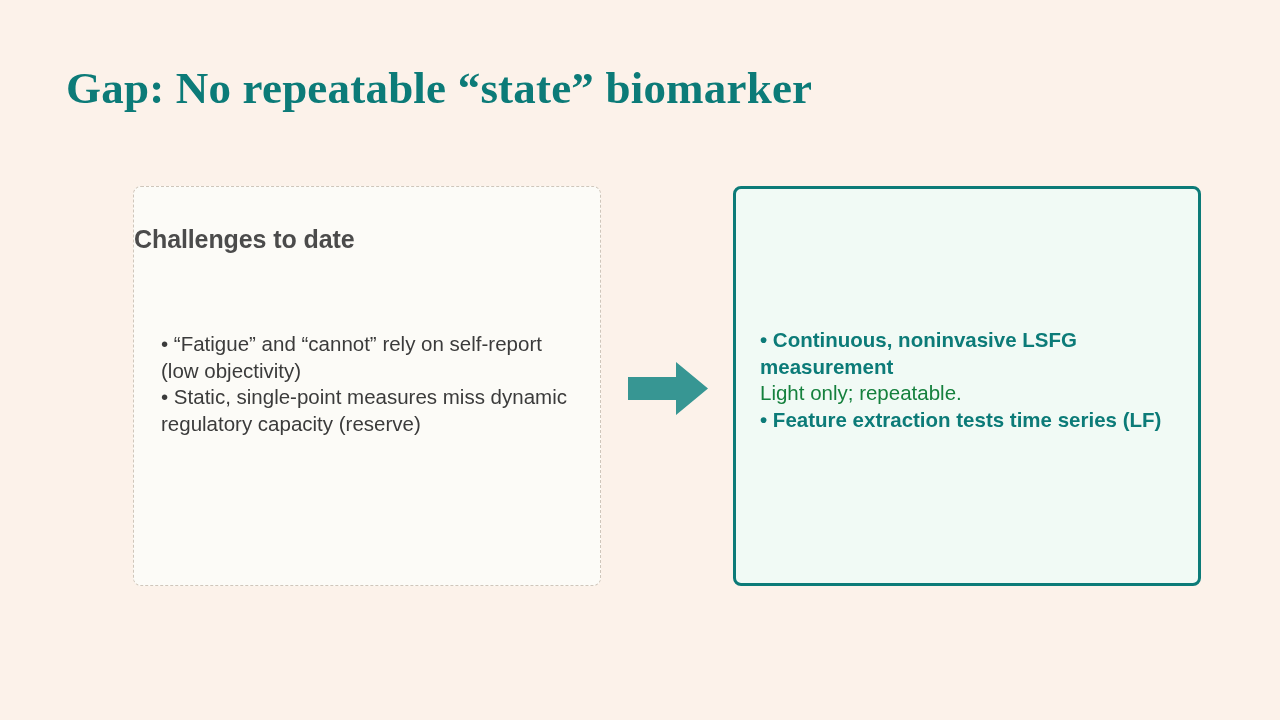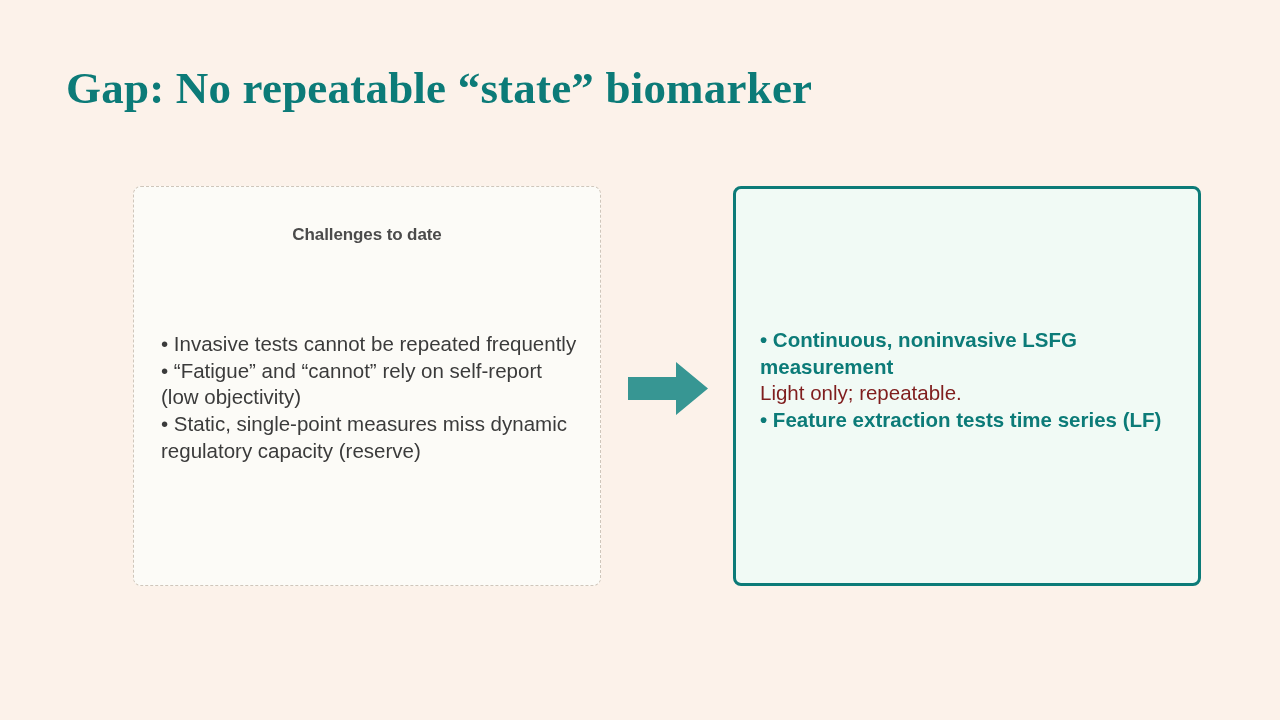--- a/index.html
+++ b/index.html
@@ -51,22 +51,22 @@
     left: 733px;
     background: #f1faf5;
     border: 3px solid #0c7b78;
   }
 
   .card-heading {
     position: absolute;
     left: 0;
     right: 0;
     top: 38px;
-    text-align: center;
-    font-size: 17px;
+    text-align: left;
+    font-size: 25px;
     font-weight: 700;
     letter-spacing: -0.1px;
   }
   .card-left .card-heading { color: #4b4b4b; }
   .card-right .card-heading { color: #0c7b78; }
 
   .card-body {
     position: absolute;
     left: 27px;
     right: 22px;
@@ -82,21 +82,21 @@
   }
 
   .bullet-line {
     margin: 0;
   }
   .lead {
     color: #0c7b78;
     font-weight: 700;
   }
   .sub {
-    color: #7f1d1d;
+    color: #15803d;
     font-weight: 400;
   }
 
   .arrow {
     position: absolute;
     left: 628px;
     top: 362px;
     width: 80px;
     height: 53px;
   }
@@ -105,21 +105,20 @@
 </head>
 <body>
 
 <div class="slide">
 
   <div class="slide-title">Gap: No repeatable “state” biomarker</div>
 
   <div class="card card-left">
     <div class="card-heading">Challenges to date</div>
     <div class="card-body">
-      <p class="bullet-line">• Invasive tests cannot be repeated frequently</p>
       <p class="bullet-line">• “Fatigue” and “cannot” rely on self-report (low objectivity)</p>
       <p class="bullet-line">• Static, single-point measures miss dynamic regulatory capacity (reserve)</p>
     </div>
   </div>
 
   <div class="arrow">
     <svg width="80" height="53" viewBox="0 0 80 53" xmlns="http://www.w3.org/2000/svg">
       <polygon points="0,15 48,15 48,0 80,26.5 48,53 48,38 0,38" fill="#379693"></polygon>
     </svg>
   </div>

